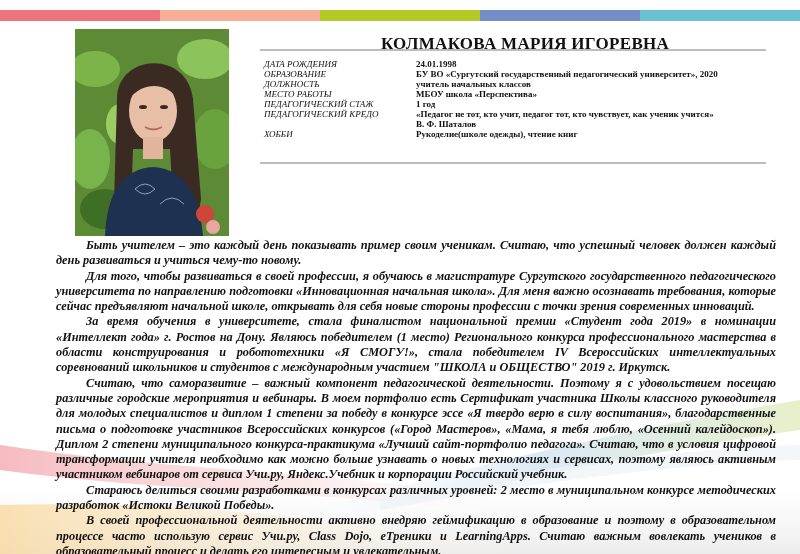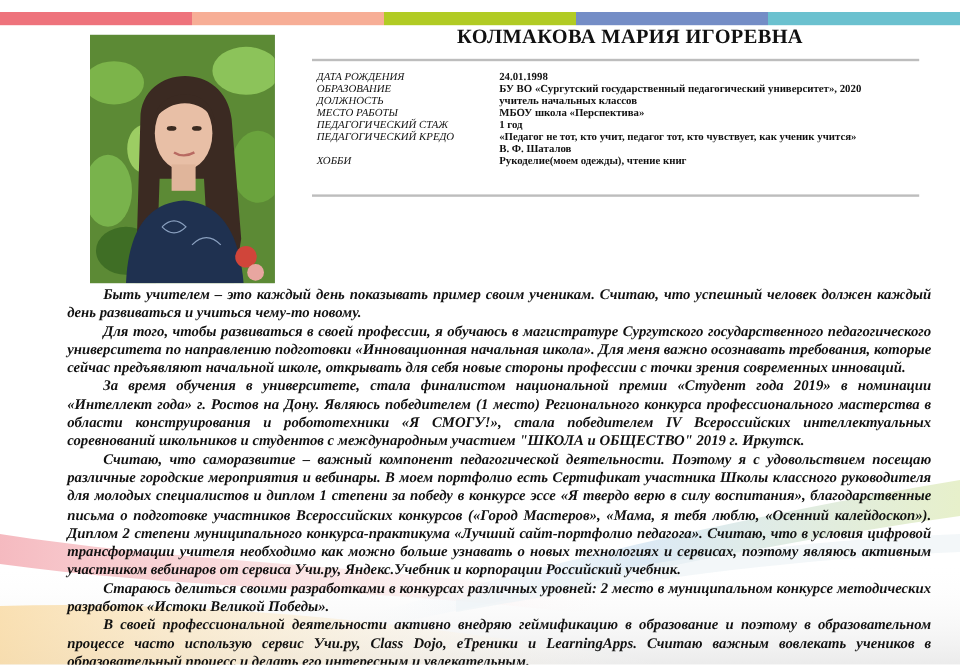--- a/index.html
+++ b/index.html
@@ -11,21 +11,21 @@
     }
     .top-bar { position: absolute; left: 0; top: 10px; width: 800px; height: 11px; display: flex; }
     .top-bar .seg { flex: 1; height: 100%; }
     .bg-swoosh { position: absolute; left: 0; top: 0; width: 800px; height: 554px; z-index: 0; pointer-events: none; }
     .photo {
       position: absolute; left: 75px; top: 29px; width: 154px; height: 207px; z-index: 1;
       overflow: hidden; background: #4b7a2e;
     }
     .photo svg { display: block; width: 100%; height: 100%; }
     .name-title {
-      position: absolute; left: 260px; top: 21px; width: 530px; text-align: center; z-index: 1;
+      position: absolute; left: 260px; top: 34px; width: 530px; text-align: center; z-index: 1;
       font-size: 17px; font-weight: bold; letter-spacing: 0.3px;
     }
     .rule { position: absolute; left: 260px; width: 506px; height: 2px; background: #bdbdbd; z-index: 1; }
     .rule.r1 { top: 49px; }
     .rule.r2 { top: 162px; }
     .info-table {
       position: absolute; left: 264px; top: 59px; z-index: 1;
       font-size: 9px; font-weight: bold; line-height: 10px; border-collapse: collapse;
     }
     .info-table td { padding: 0; vertical-align: top; white-space: nowrap; }
@@ -128,21 +128,21 @@
   <tr>
     <td class="lbl">ПЕДАГОГИЧЕСКИЙ КРЕДО</td>
     <td> «Педагог не тот, кто учит, педагог тот, кто чувствует, как ученик учится»</td>
   </tr>
   <tr>
     <td class="lbl"></td>
     <td>В. Ф. Шаталов</td>
   </tr>
   <tr>
     <td class="lbl">ХОББИ</td>
-    <td>Рукоделие(моем одежды), чтение книг</td>
+    <td>Рукоделие(школе одежды), чтение книг</td>
   </tr>
 </tbody>
   </table>
 <div class="rule r2"></div>
 
 <div class="bio">
   <p>Быть учителем – это каждый день показывать пример своим ученикам. Считаю, что успешный человек должен каждый день развиваться и учиться чему-то новому.</p>
   <p>Для того, чтобы развиваться в своей профессии, я обучаюсь в магистратуре Сургутского государственного педагогического университета по направлению подготовки «Инновационная начальная школа». Для меня важно осознавать требования, которые сейчас предъявляют начальной школе, открывать для себя новые стороны профессии с точки зрения современных инноваций.</p>
   <p>За время обучения в университете, стала финалистом национальной премии «Студент года 2019» в номинации «Интеллект года» г. Ростов на Дону. Являюсь победителем (1 место) Регионального конкурса профессионального мастерства в области конструирования и робототехники «Я СМОГУ!», стала победителем IV Всероссийских интеллектуальных соревнований школьников и студентов с международным участием "ШКОЛА и ОБЩЕСТВО" 2019 г. Иркутск.</p>
   <p>Считаю, что саморазвитие – важный компонент педагогической деятельности. Поэтому я с удовольствием посещаю различные городские мероприятия и вебинары. В моем портфолио есть Сертификат участника Школы классного руководителя для молодых специалистов и диплом 1 степени за победу в конкурсе эссе «Я твердо верю в силу воспитания», благодарственные письма о подготовке участников Всероссийских конкурсов («Город Мастеров», «Мама, я тебя люблю, «Осенний калейдоскоп»). Диплом 2 степени муниципального конкурса-практикума «Лучший сайт-портфолио педагога». Считаю, что в условия цифровой трансформации учителя необходимо как можно больше узнавать о новых технологиях и сервисах, поэтому являюсь активным участником вебинаров от сервиса Учи.ру, Яндекс.Учебник и корпорации Российский учебник.</p>

